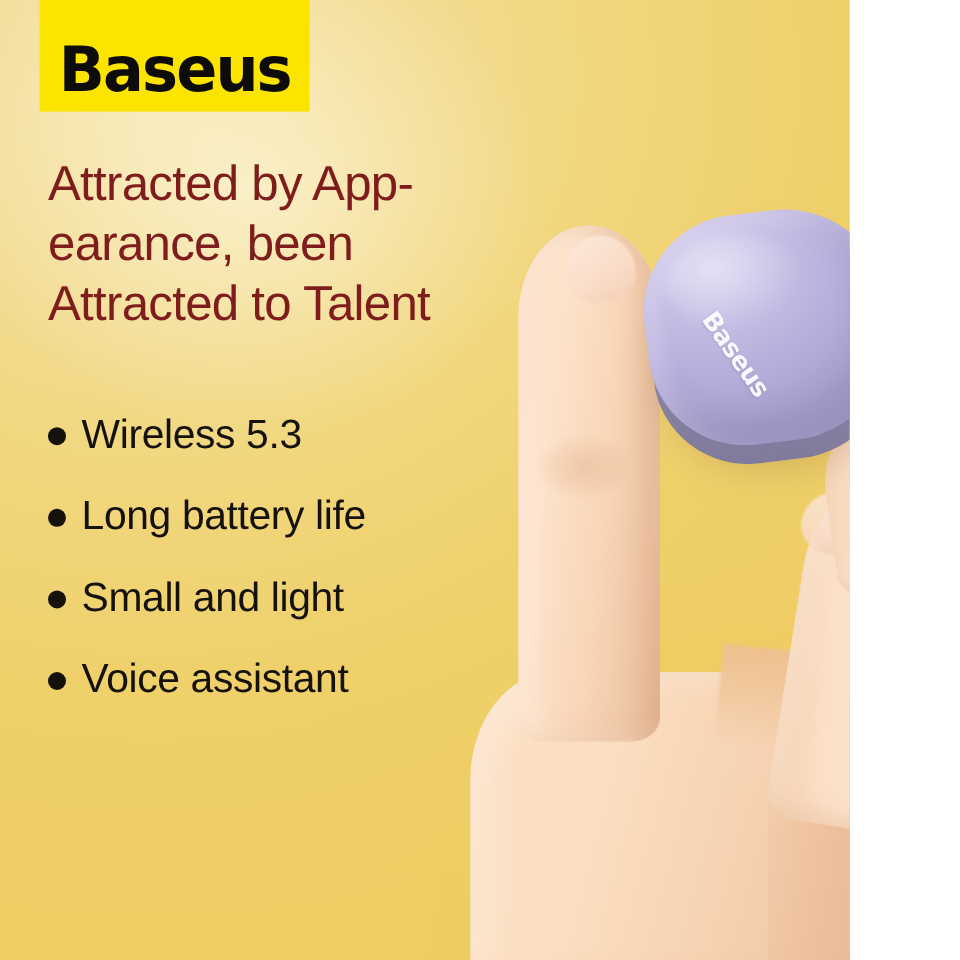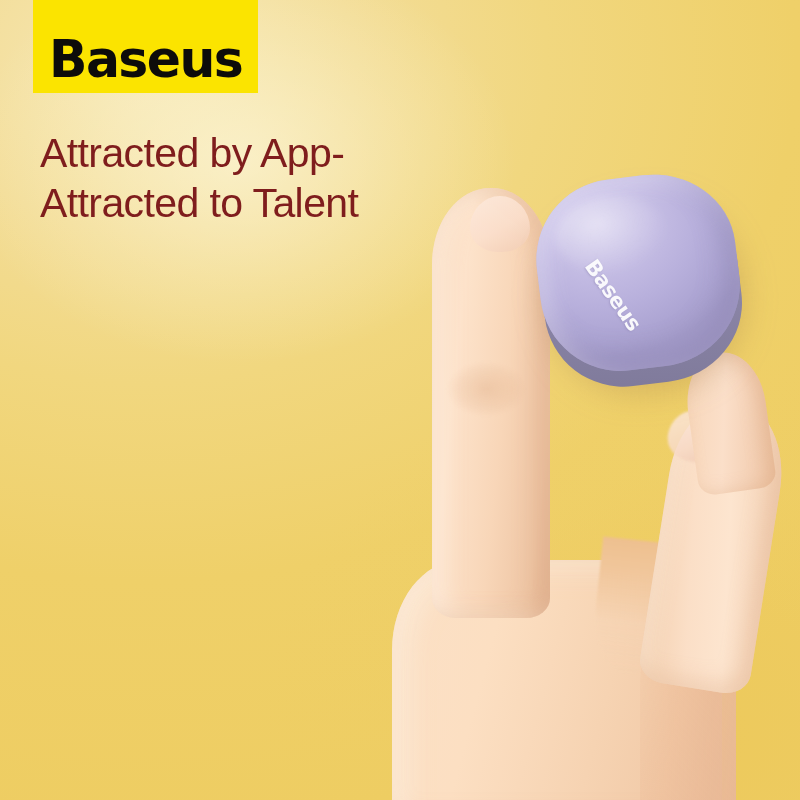--- a/index.html
+++ b/index.html
@@ -9,21 +9,21 @@
   }
   body {
     width: 800px;
     height: 800px;
     overflow: hidden;
     font-family: "Liberation Sans", sans-serif;
   }
 
   .banner {
     position: relative;
-    width: 800px;
+    width: 708px;
     height: 800px;
     overflow: hidden;
     background: #f2d572;
   }
 
   
   .bg-base {
     position: absolute;
     inset: 0;
     background:
@@ -354,23 +354,42 @@
   <div class="bg-base"></div>
   <div class="bg-glow"></div>
   <div class="bg-warm"></div>
 
   <div class="logo-block">
     <span class="logo-text">Baseus</span>
   </div>
 
   <div class="headline">
     <div class="headline-line">Attracted by App-</div>
+    <div class="headline-line">earance, been</div>
     <div class="headline-line">Attracted to Talent</div>
   </div>
 
+  <div class="features">
+    <div class="feature-row">
+      <span class="feature-dot"></span>
+      <span class="feature-text">Wireless 5.3</span>
+    </div>
+    <div class="feature-row">
+      <span class="feature-dot"></span>
+      <span class="feature-text">Long battery life</span>
+    </div>
+    <div class="feature-row">
+      <span class="feature-dot"></span>
+      <span class="feature-text">Small and light</span>
+    </div>
+    <div class="feature-row">
+      <span class="feature-dot"></span>
+      <span class="feature-text">Voice assistant</span>
+    </div>
+  </div>
 
   <div class="hand-stage">
     <div class="palm"></div>
     <div class="palm-edge"></div>
     <div class="finger-gap"></div>
     <div class="thumb"></div>
     <div class="thumb-nail"></div>
     <div class="finger-support"></div>
     <div class="finger-index"></div>
     <div class="finger-index-nail"></div>

